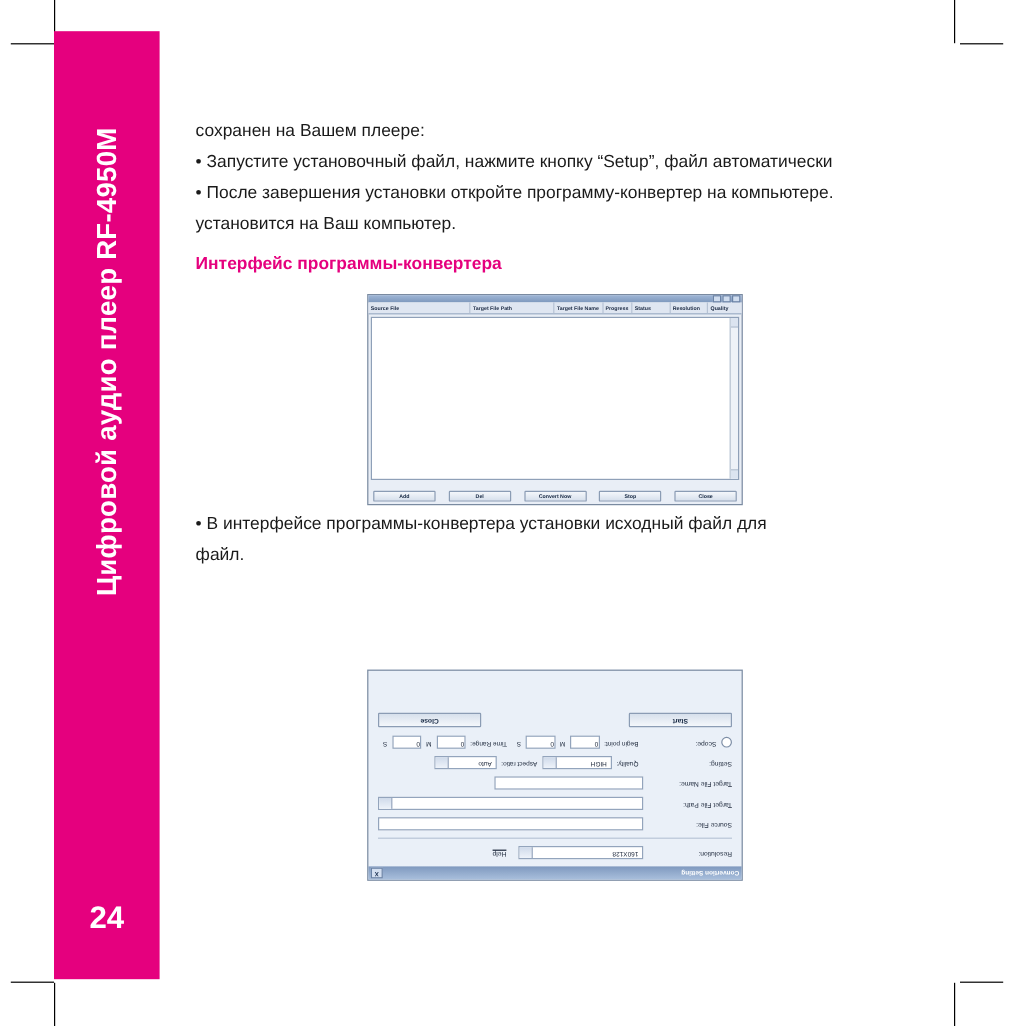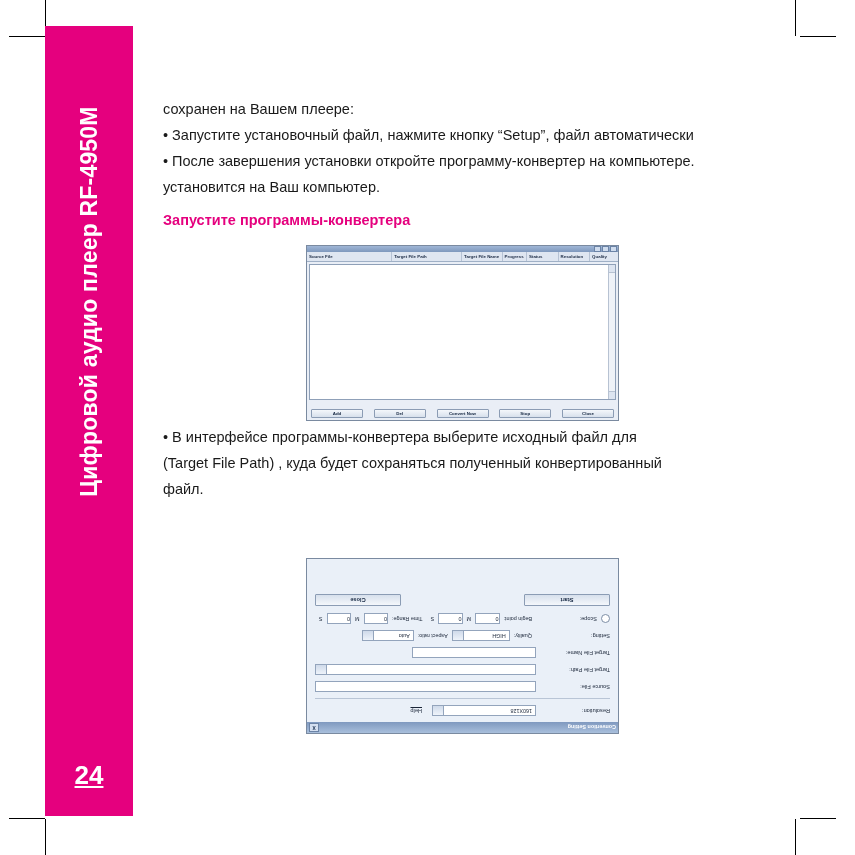--- a/index.html
+++ b/index.html
@@ -41,27 +41,26 @@
     transform: rotate(-90deg);
     color: #ffffff;
     font-size: 23px;
     font-weight: bold;
     letter-spacing: 0.2px;
     white-space: nowrap;
   }
   .page-number {
     position: absolute;
     left: 0;
-    bottom: 25px;
+    bottom: 36px;
     width: 88px;
     text-align: center;
     color: #ffffff;
     font-size: 26px;
     font-weight: bold;
-    text-decoration: underline;
   }
 
   
   .content {
     position: absolute;
     left: 163px;
     top: 96px;
     width: 600px;
   }
   .para {
@@ -327,25 +326,24 @@
 <div class="sidebar">
   <div class="sidebar-title">Цифровой аудио плеер RF-4950M</div>
   <div class="page-number">24</div>
 </div>
 
 <div class="content">
   <p class="para">сохранен на Вашем плеере:</p>
   <p class="para">• Запустите установочный файл, нажмите кнопку “Setup”, файл автоматически</p>
   <p class="para">• После завершения установки откройте программу-конвертер на компьютере.</p>
   <p class="para">установится на Ваш компьютер.</p>
-  <p class="heading">Запустите программы-конвертера</p>
+  <p class="heading">Интерфейс программы-конвертера</p>
 
   <div class="block2" style="margin-top:196px;">
-    <p class="para">• В интерфейсе программы-конвертера выберите исходный файл для</p>
-    <p class="para">(Target File Path) , куда будет сохраняться полученный конвертированный</p>
+    <p class="para">• В интерфейсе программы-конвертера установки исходный файл для</p>
     <p class="para">файл.</p>
   </div>
 </div>
 
 <div class="fig1">
   <div class="titlebar">
     <div class="tb-btns">
       <span></span>
       <span></span>
       <span></span>

